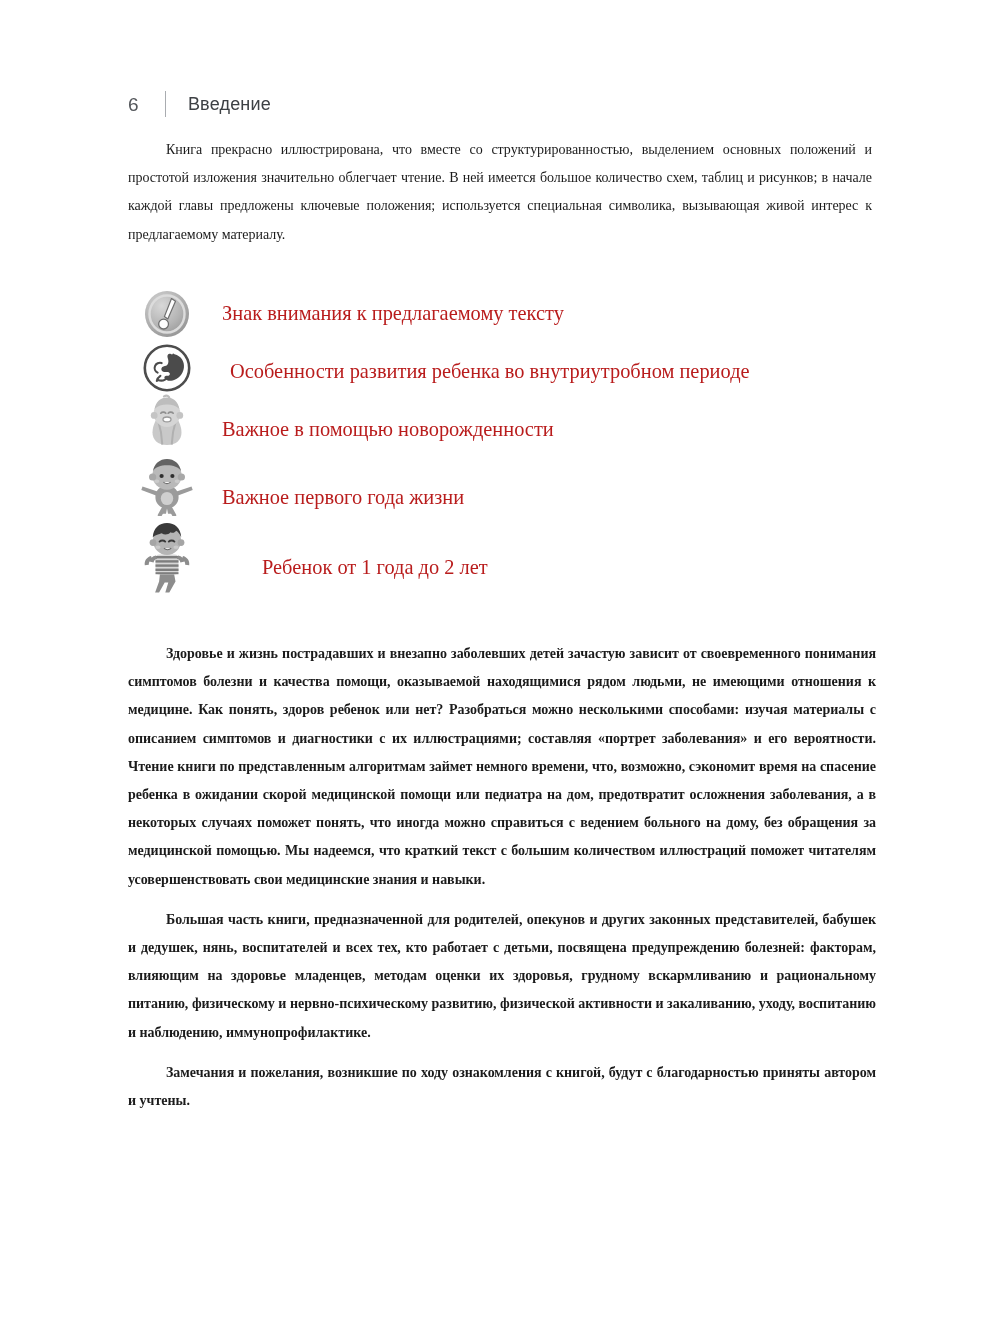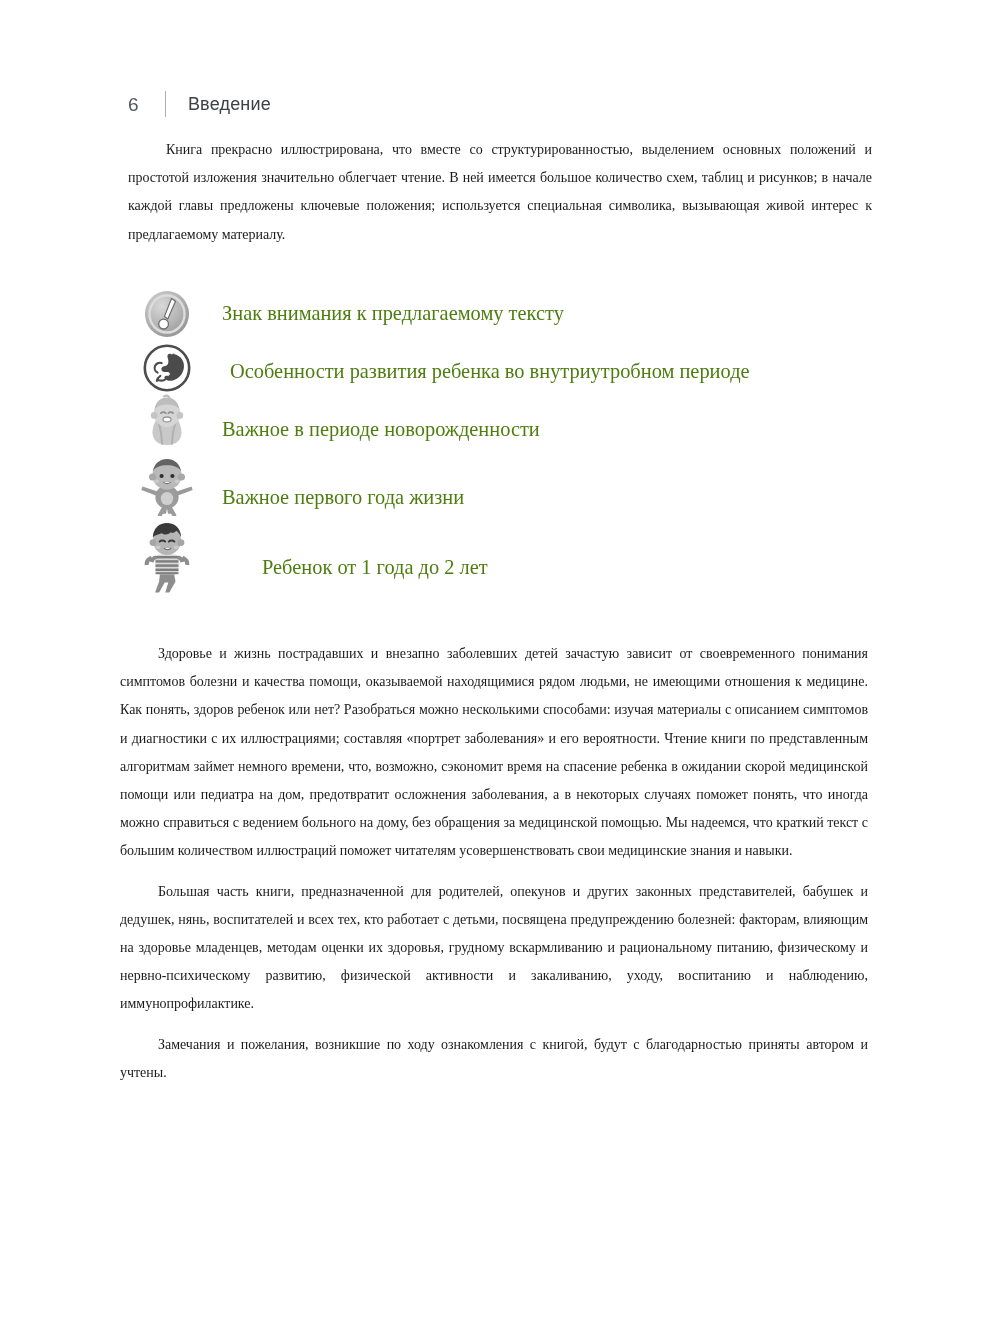--- a/index.html
+++ b/index.html
@@ -87,41 +87,42 @@
     width: 62px;
     min-width: 62px;
     display: flex;
     align-items: center;
     justify-content: center;
   }
   .legend-icon svg { display: block; }
   .legend-label {
     font-size: 20.4px;
     line-height: 26px;
-    color: #4d7c0f;
+    color: #b91c1c;
     padding-left: 24px;
   }
 
   .legend-row.r1 { margin-top: 0px; }
   .legend-row.r1 .legend-label { padding-top: 12px; }
   .legend-row.r2 { margin-top: 2px; gap: 8px; }
   .legend-row.r2 .legend-label { padding-top: 16px; }
   .legend-row.r3 { margin-top: 0px; }
   .legend-row.r3 .legend-label { padding-top: 22px; }
   .legend-row.r4 { margin-top: 4px; }
   .legend-row.r4 .legend-label { padding-top: 26px; }
   .legend-row.r5 { margin-top: 6px; gap: 40px; }
   .legend-row.r5 .legend-label { padding-top: 32px; }
 
   
   .body-block {
     position: absolute;
-    left: 120px;
+    left: 128px;
     top: 640px;
     width: 748px;
+    font-weight: bold;
   }
   .body-block p.body + p.body { margin-top: 12px; }
 </style>
 </head>
 <body>
 
 <div class="page">
 
   <div class="running-head">
     <span class="page-number">6</span>
@@ -176,21 +177,21 @@
           <ellipse cx="27" cy="19.5" rx="13.4" ry="13.6" fill="#d5d5d5"></ellipse>
           <path d="M14.6 15.0 c1.0 -7.2 6.2 -11.6 12.4 -11.6 c6.2 0 11.4 4.4 12.4 11.6 c-3.0 -3.2 -7.4 -4.6 -12.4 -4.6 c-5.0 0 -9.4 1.4 -12.4 4.6 z" fill="#bdbdbd"></path>
           <circle cx="14.2" cy="21.4" r="3.4" fill="#c4c4c4"></circle>
           <circle cx="39.8" cy="21.4" r="3.4" fill="#c4c4c4"></circle>
           <path d="M20.8 19.2 a3.0 2.4 0 0 1 5.0 0" fill="none" stroke="#8f8f8f" stroke-width="1.7" stroke-linecap="round"></path>
           <path d="M28.2 19.2 a3.0 2.4 0 0 1 5.0 0" fill="none" stroke="#8f8f8f" stroke-width="1.7" stroke-linecap="round"></path>
           <ellipse cx="27" cy="25.4" rx="4.0" ry="2.4" fill="#ffffff" stroke="#9a9a9a" stroke-width="1.3"></ellipse>
           <path d="M24.0 2.4 c3.2 -1.8 6.0 .2 5.0 2.6" fill="none" stroke="#bdbdbd" stroke-width="2.2" stroke-linecap="round"></path>
         </svg>
       </span>
-      <span class="legend-label">Важное в периоде новорожденности</span>
+      <span class="legend-label">Важное в помощью новорожденности</span>
     </div>
 
     <div class="legend-row r4">
       <span class="legend-icon">
         <svg width="60" height="58" viewBox="0 0 60 58" aria-hidden="true">
           <path d="M20.5 33.5 L5.5 28.5 l-1.2 3.6 l15.4 5.6 z" fill="#9b9b9b"></path>
           <path d="M39.5 33.5 L54.5 28.5 l1.2 3.6 l-15.4 5.6 z" fill="#9b9b9b"></path>
           <path d="M30 28 c7.3 0 11.6 4.6 11.6 11.0 c0 5.6 -3.4 9.6 -8.0 10.8 l1.6 6.0 l-4.2 0 l-1.0 -5.4 l-1.0 5.4 l-4.2 0 l1.6 -6.0 c-4.6 -1.2 -8.0 -5.2 -8.0 -10.8 C18.4 32.6 22.7 28 30 28 z" fill="#9b9b9b"></path>
           <ellipse cx="30" cy="40.5" rx="6.2" ry="6.6" fill="#cfcfcf"></ellipse>
           <ellipse cx="30" cy="17.5" rx="14.6" ry="14.2" fill="#b9b9b9"></ellipse>

